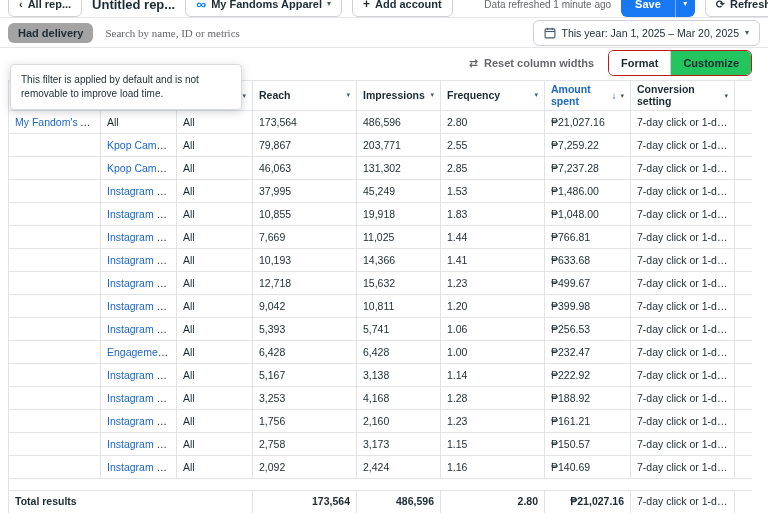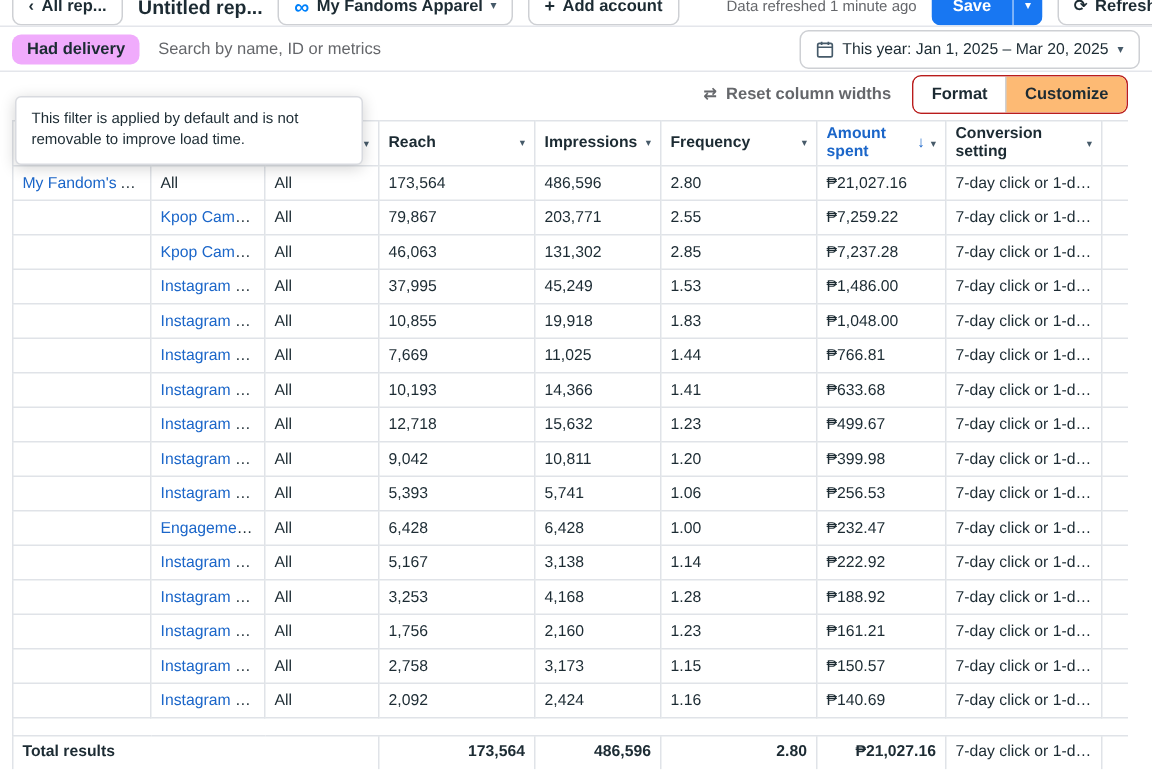--- a/index.html
+++ b/index.html
@@ -24,35 +24,35 @@
   .refreshed { font-size:10px; color:#65676b; white-space:nowrap; }
   .save-split { display:flex; border-radius:6px; overflow:hidden; flex:none; }
   .save-main { background:var(--save,#1877f2); color:#fff; height:26px; padding:0 14px; font-size:11px; font-weight:600; }
   .save-caret { background:var(--save,#1877f2); color:#fff; height:26px; width:20px; border-left:1px solid rgba(255,255,255,.45); display:flex; align-items:center; justify-content:center; }
   .save-caret .caret { color:#fff; }
   .refresh { margin-right:-14px; }
   .icon { line-height:1; }
 
   
   .filterbar { height:30px; border-bottom:1px solid #e4e6eb; display:flex; align-items:center; gap:12px; padding:0 8px; }
-  .chip { background:#f0abfc; border-radius:6px; padding:4px 10px; font-size:11px; font-weight:600; white-space:nowrap; }
-  .search { flex:1; border:none; outline:none; font-size:11px; color:#1c2b33; background:transparent; min-width:60px; }
+  .chip { background:#a3a3a3; border-radius:6px; padding:4px 10px; font-size:11px; font-weight:600; white-space:nowrap; }
+  .search { flex:1; border:none; outline:none; font-size:11px; color:#1c2b33; background:transparent; min-width:60px;font-family:Liberation Serif, serif; }
   .search::placeholder { color:#65676b; }
   .date-btn { height:26px; font-weight:400; font-size:10.5px; gap:6px; flex:none; }
 
   
   .tooltip { position:absolute; left:10px; top:64px; width:232px; background:#fff; border:1px solid #d8dadf; border-radius:4px; box-shadow:0 2px 10px rgba(0,0,0,.18); padding:8px 10px; font-size:10px; line-height:1.4; color:#1c2b33; z-index:5; }
 
   
   .table-toolbar { height:30px; display:flex; justify-content:flex-end; align-items:center; gap:14px; padding:0 16px 0 8px; }
   .reset-btn { display:inline-flex; align-items:center; gap:6px; font-size:11px; color:#65676b; font-weight:600; }
   .segmented { display:flex; border:1px solid #b91c1c; border-radius:6px; overflow:hidden; }
   .seg { height:24px; padding:0 12px; font-size:11px; font-weight:600; background:#fff; display:flex; align-items:center; }
   .seg + .seg { border-left:1px solid #ced0d4; }
-  .seg.active { background:#fdba74;text-align:center; }
+  .seg.active { background:#22c55e;text-align:center; }
 
   
   .table-wrap { position:absolute; left:8px; top:80px; width:744px; bottom:0; overflow:hidden; }
   table { border-collapse:collapse; table-layout:fixed; width:744px; }
   th, td { border:1px solid #e0e3e8; font-size:10.5px; padding:0 6px; white-space:nowrap; overflow:hidden; text-overflow:ellipsis; text-align:left; }
   thead th { height:30px; font-weight:700; vertical-align:middle; background:#fff; }
   .th-inner { display:flex; align-items:center; gap:2px; }
   .th-label { flex:1; white-space:normal; line-height:1.1; overflow:hidden; }
   .th-caret { flex:none; font-size:7px; color:#465a69; padding-left:2px; }
   .sort-arrow { flex:none; font-size:10px; color:var(--link,#1b66c9); }

